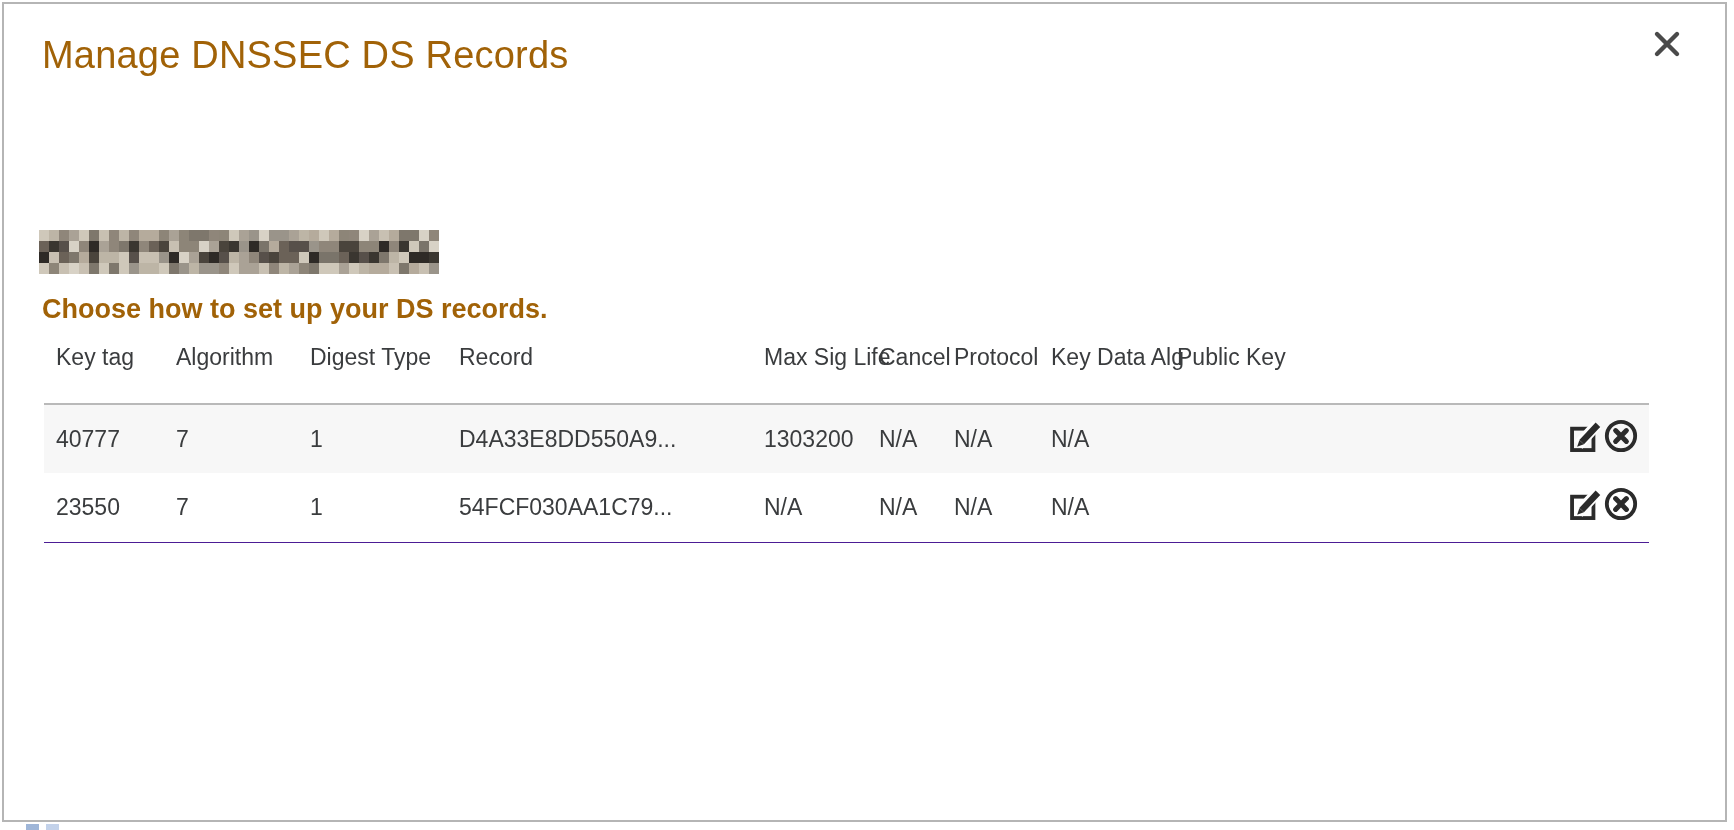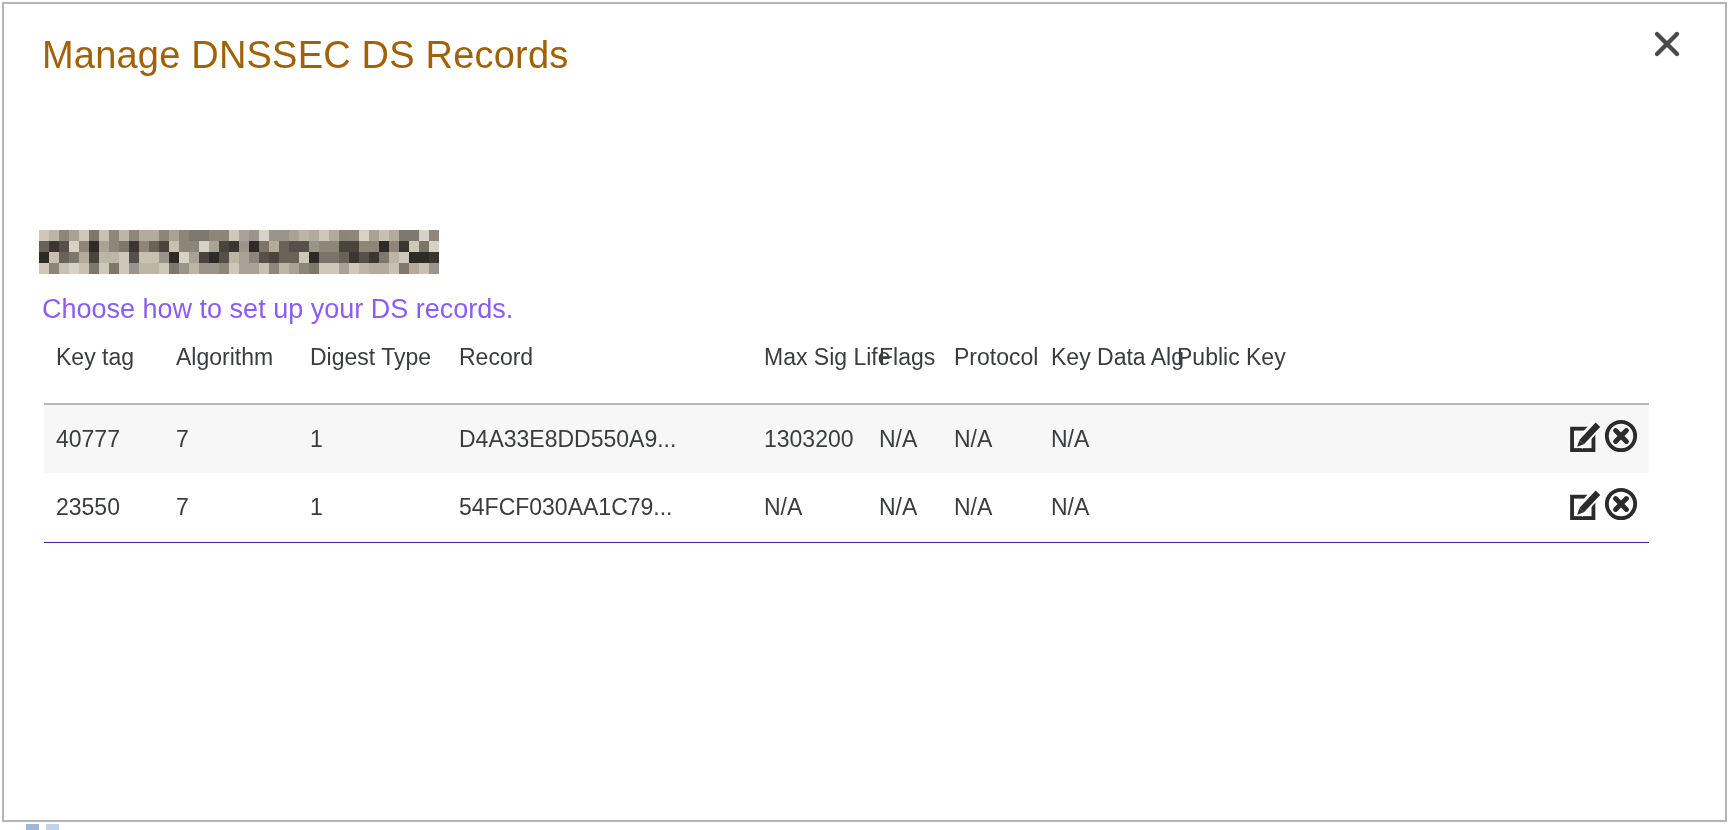--- a/index.html
+++ b/index.html
@@ -12,21 +12,21 @@
   .modal-title { position:absolute; left:38px; top:30px; font-size:38px;
     font-weight:400; color:#a16207; letter-spacing:0.2px; }
 
   .close-btn { position:absolute; top:24px; right:40px; width:36px; height:36px;
     display:flex; align-items:center; justify-content:center; cursor:pointer; }
 
   .redacted { position:absolute; left:35px; top:226px; width:400px; height:44px;
     display:grid; grid-template-columns:repeat(40,1fr); grid-template-rows:repeat(4,1fr); }
   .redacted div { width:100%; height:100%; }
 
-  .instruction { position:absolute; left:38px; top:290px; font-size:27px; color:#8b5cf6; }
+  .instruction { position:absolute; left:38px; top:290px; font-size:27px; color:#a16207;font-weight:bold; }
 
   .ds-table { position:absolute; left:40px; top:330px; width:1605px;
     border-collapse:collapse; table-layout:fixed; font-size:23px; color:#3a3c3e; }
   .ds-table th { text-align:left; font-weight:400; padding:10px 0 32px 12px;
     border-bottom:2px solid #b9b9b9; white-space:nowrap; }
   .ds-table td { height:69px; padding:0 0 0 12px; vertical-align:middle; white-space:nowrap;
     overflow:hidden; }
   .ds-table tr.row-odd td { background:#f7f7f7; }
   .ds-table tr.row-last td { border-bottom:1px solid #4c1d95; }
   .actions-cell { text-align:right; padding-right:10px !important; }
@@ -245,21 +245,21 @@
         <col style="width:304px">
       <col style="width:180px">
     </colgroup>
     <thead>
       <tr>
         <th>Key tag</th>
         <th>Algorithm</th>
         <th>Digest Type</th>
         <th>Record</th>
         <th>Max Sig Life</th>
-        <th>Flags</th>
+        <th>Cancel</th>
         <th>Protocol</th>
         <th>Key Data Alg</th>
         <th>Public Key</th>
         <th></th>
       </tr>
     </thead>
     <tbody>
       <tr class="row-odd">
         <td>40777</td>
         <td>7</td>

